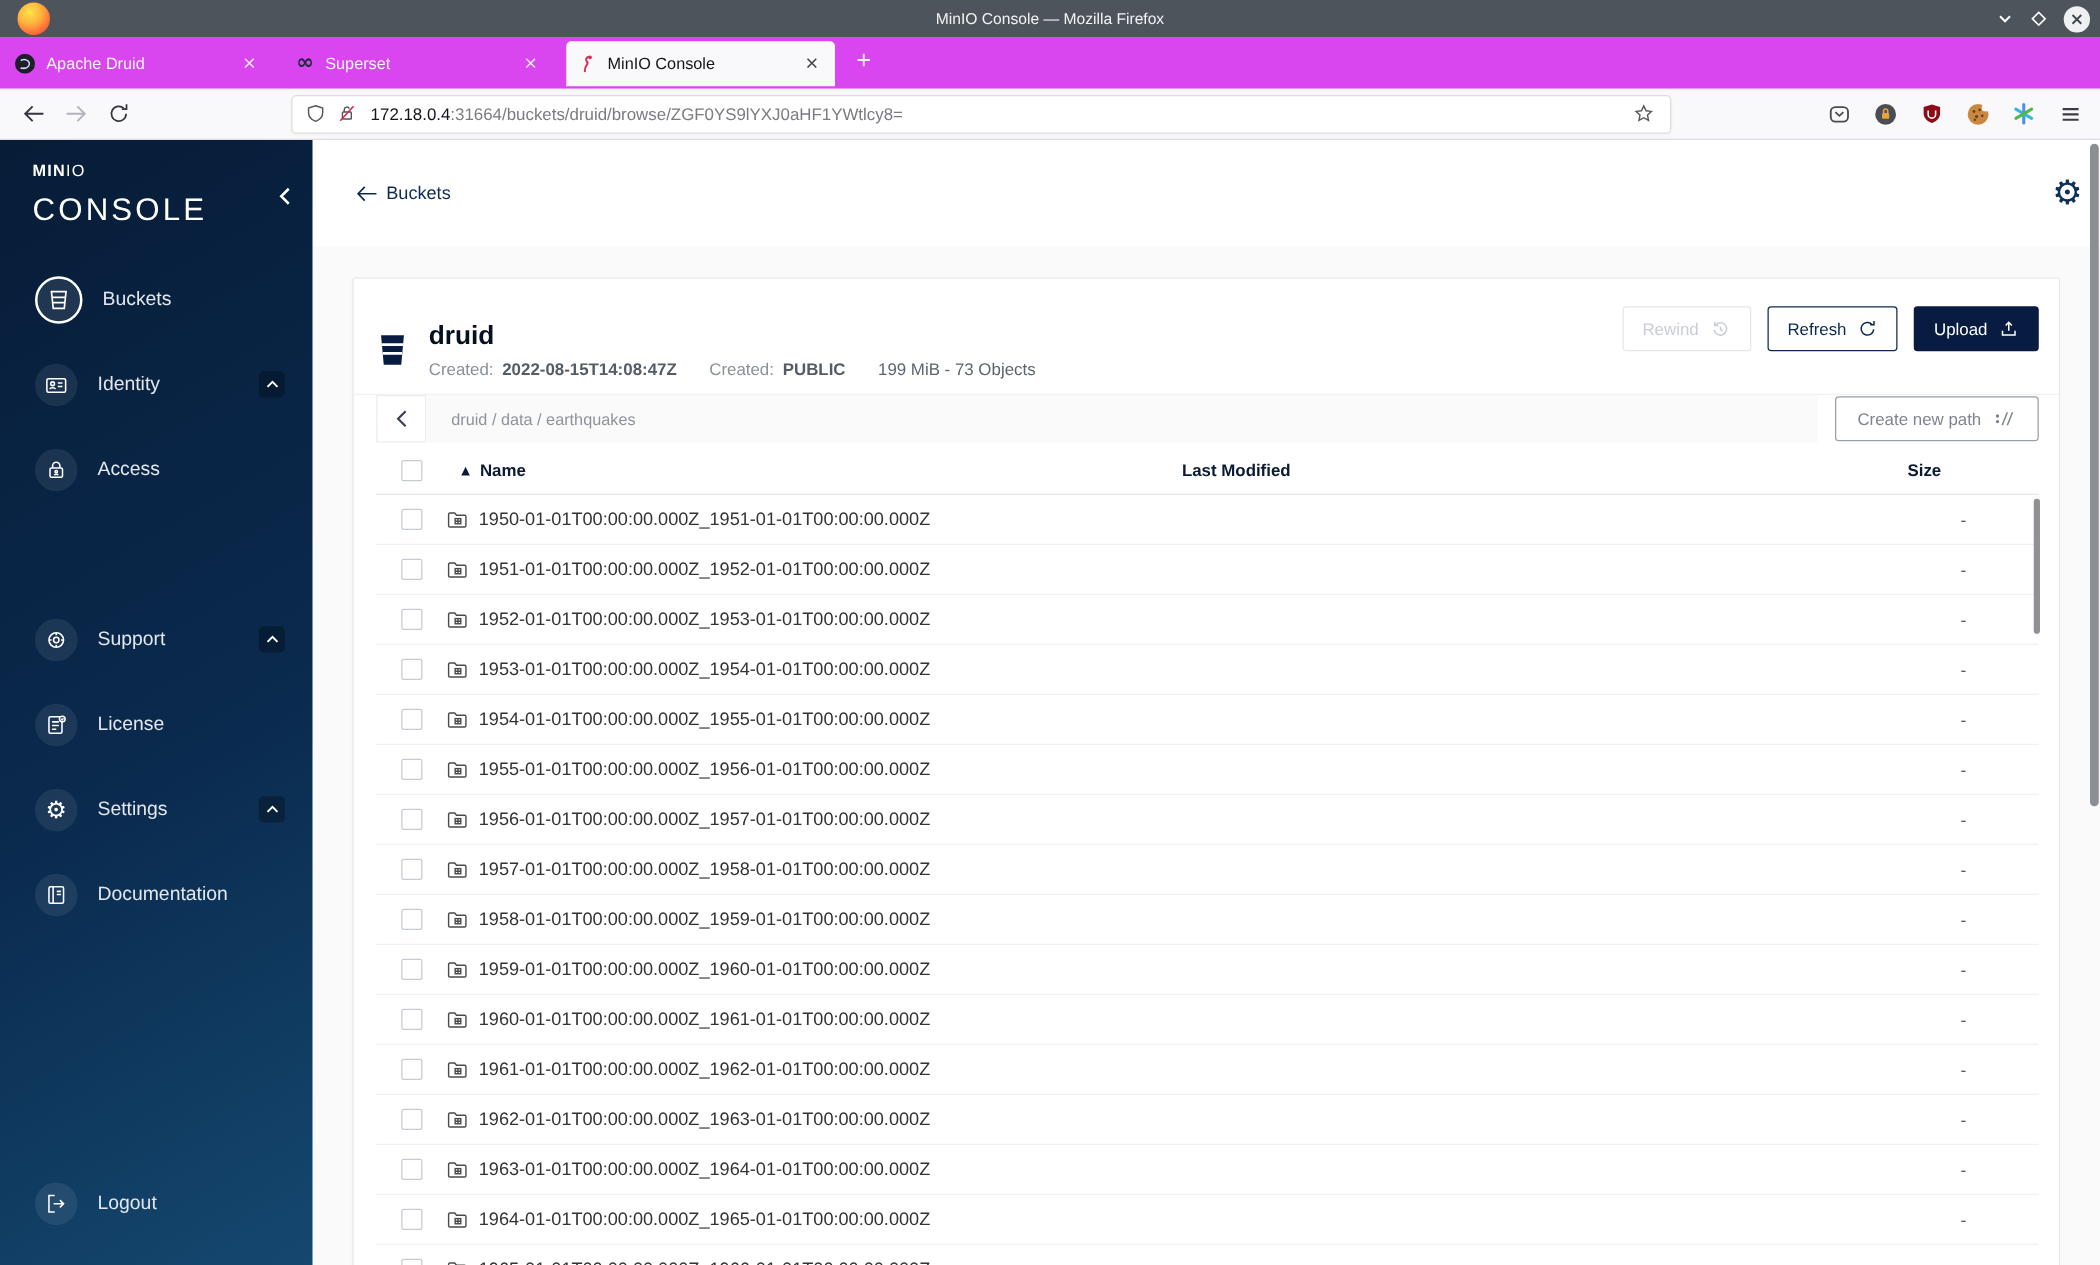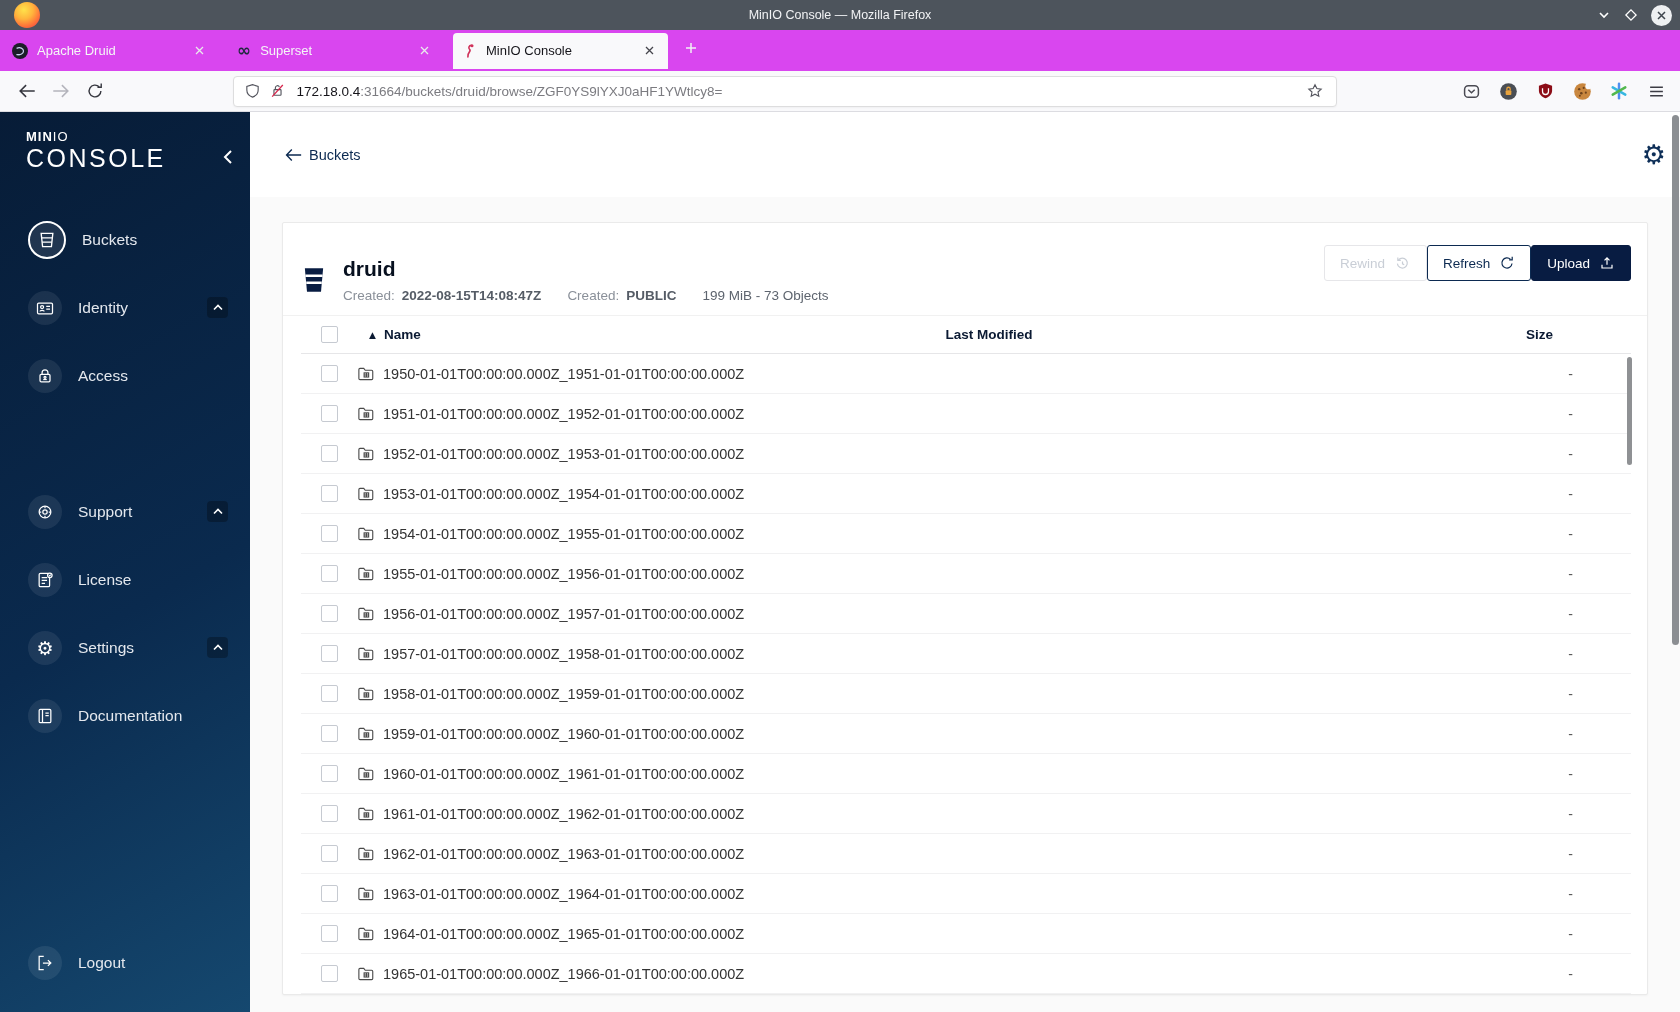--- a/index.html
+++ b/index.html
@@ -32,21 +32,21 @@
   .ext-icons{display:flex;align-items:center;gap:9px;margin-left:120px}
   .ext{width:28px;height:28px;display:flex;align-items:center;justify-content:center}
 
   
   .app{display:flex;height:900px}
   .sidebar{width:250px;height:900px;flex:none;position:relative;color:#fff;
     background:linear-gradient(150deg,#071c37 0%,#0a2a4e 55%,#15486f 100%)}
   .logo{position:absolute;left:26px;top:18px;line-height:1}
   .logo-top{font-size:13px;letter-spacing:1px;color:#fff}
   .logo-top b{font-weight:700}.logo-top span{font-weight:300}
-  .logo-bottom{font-size:25px;font-weight:300;letter-spacing:2.5px;color:#fff;margin-top:3px}
+  .logo-bottom{font-size:25px;font-weight:300;letter-spacing:2.5px;color:#fff;margin-top:13px}
   .collapse{position:absolute;right:16px;top:36px}
   .menu-item{position:absolute;left:28px;width:200px;height:40px;display:flex;align-items:center;cursor:pointer}
   .mi-circle{width:34px;height:34px;border-radius:50%;background:rgba(255,255,255,.08);
     display:flex;align-items:center;justify-content:center;flex:none}
   .menu-item.active .mi-circle{width:38px;height:38px;border:2px solid #fff;background:rgba(255,255,255,.10)}
   .mi-label{margin-left:16px;font-size:15.5px;color:#e4e8ee}
   .mi-chevron{position:absolute;right:0;top:9px;width:21px;height:21px;border-radius:4px;
     background:rgba(0,0,0,.28);display:flex;align-items:center;justify-content:center}
 
   .main{flex:1;display:flex;flex-direction:column;min-width:0}
@@ -62,21 +62,21 @@
   .content{height:815px;background:#fafafa;overflow:hidden;padding:25px 32px 0 32px}
   .card{background:#fff;border:1px solid #eaeaea;border-radius:2px;box-shadow:0 1px 2px rgba(0,0,0,.04)}
 
   .bucket-head{display:flex;padding:22px 16px 0 18px;height:93px;border-bottom:1px solid #f1f1f1}
   .bh-left{display:flex;align-items:center;gap:16px}
   .bucket-title{font-size:21px;font-weight:700;color:#07101f;line-height:1.15}
   .bucket-meta{margin-top:6px;font-size:13.5px;color:#8a9099;display:flex;align-items:center}
   .bucket-meta .val{color:#555c66;font-weight:700;margin-left:7px}
   .bucket-meta .sep{width:26px}
   .bucket-meta .plain{color:#5d646e}
-  .actions{margin-left:auto;display:flex;align-self:flex-start}
+  .actions{margin-left:auto;display:flex;gap:13px;align-self:flex-start}
   .btn{height:36px;border-radius:3px;font-size:13.5px;display:inline-flex;align-items:center;gap:9px;
     padding:0 15px;background:#fff;border:1px solid transparent;cursor:pointer;font-family:"Liberation Sans",sans-serif}
   .btn.disabled{color:#c9ced6;border-color:#e6e6e9;cursor:default}
   .btn.outline{color:#0c2a51;border-color:#0c2a51}
   .btn.primary{background:#081C42;border-color:#081C42;color:#fff}
 
   .pathbar{display:flex;margin:0 16px 4px 18px;height:38px}
   .path-back{width:40px;border:1px solid #ededee;background:#fff;display:flex;align-items:center;justify-content:center;cursor:pointer}
   .crumbs{flex:1;background:#fafafa;display:flex;align-items:center;padding-left:20px;color:#8d939c;font-size:13px;cursor:pointer}
   .create-path{margin-left:14px;height:36px;align-self:center;border:1px solid #99a0ab;border-radius:3px;background:#fff;
@@ -419,20 +419,36 @@
             <button class="btn primary">
               <span>Upload</span>
               <svg width="16" height="16" viewBox="0 0 24 24" stroke="#fff" stroke-width="1.8" fill="none">
                   <path d="M12 14.5V4.5M8.3 8L12 4.2 15.7 8"></path>
                   <path d="M4.5 14.5v5h15v-5"></path>
                 </svg>
             </button>
           </div>
         </div>
 
+        <div class="pathbar">
+          <span class="path-back">
+            <svg width="11" height="16" viewBox="0 0 11 16">
+                <path d="M8.5 2L2.5 8l6 6" stroke="#3c4350" stroke-width="1.8" fill="none"></path>
+              </svg>
+          </span>
+          <span class="crumbs">druid / data / earthquakes</span>
+          <button class="create-path">
+            <span>Create new path</span>
+            <svg width="18" height="16" viewBox="0 0 24 20" stroke="#7e8591" stroke-width="1.6" fill="none">
+                <circle cx="4" cy="7" r="1" fill="#7e8591"></circle>
+                <circle cx="4" cy="13" r="1" fill="#7e8591"></circle>
+                <path d="M9 17L14.5 3M14.5 17L20 3"></path>
+              </svg>
+          </button>
+        </div>
 
         <div class="table">
           <div class="trow thead">
             <span class="checkbox"></span>
             <span class="th-name">
               <span class="sort-tri sym">▲</span>
               <span>Name</span>
             </span>
             <span class="th-lm">Last Modified</span>
             <span class="th-size">Size</span>

